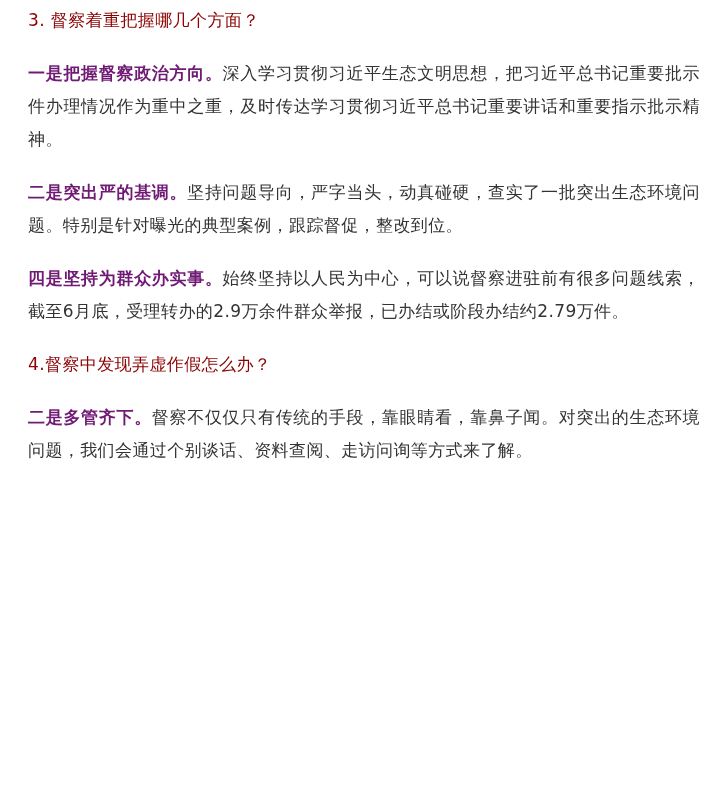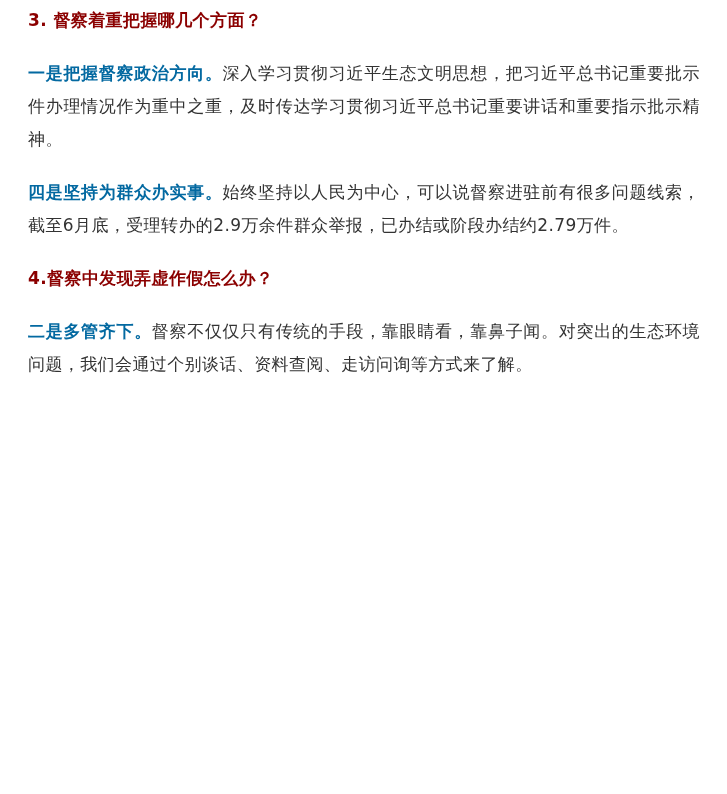--- a/index.html
+++ b/index.html
@@ -20,43 +20,46 @@
     font-size: 17px;
     line-height: 33px;
     margin: 0 0 20px 0;
     text-align: justify;
     color: #333333;
     letter-spacing: 0.4px;
     font-weight: normal;
   }
   .heading {
     color: #8b0000;
-    font-weight: bold;
+    font-weight: normal;
   }
   .run.lead {
-    color: #0369a1;
+    color: #701a75;
     font-weight: bold;
   }
   .run.blue {
     color: #1a1aff;
     font-weight: bold;
   }
   .run.body { color: #333333; }
 </style>
 </head>
 <body>
 
 <div class="article">
 
   <h2 class="block heading">3. 督察着重把握哪几个方面？</h2>
 
   <p class="block">
     <span class="run lead">一是把握督察政治方向。</span><span class="run body">深入学习贯彻习近平生态文明思想，把习近平总书记重要批示件办理情况作为重中之重，及时传达学习贯彻习近平总书记重要讲话和重要指示批示精神。</span>
   </p>
 
+  <p class="block">
+    <span class="run lead">二是突出严的基调。</span><span class="run body">坚持问题导向，严字当头，动真碰硬，查实了一批突出生态环境问题。特别是针对曝光的典型案例，跟踪督促，整改到位。</span>
+  </p>
 
 
   <p class="block">
     <span class="run lead">四是坚持为群众办实事。</span><span class="run body">始终坚持以人民为中心，可以说督察进驻前有很多问题线索，截至6月底，受理转办的2.9万余件群众举报，已办结或阶段办结约2.79万件。</span>
   </p>
 
 
   <h2 class="block heading">4.督察中发现弄虚作假怎么办？</h2>
 
 

